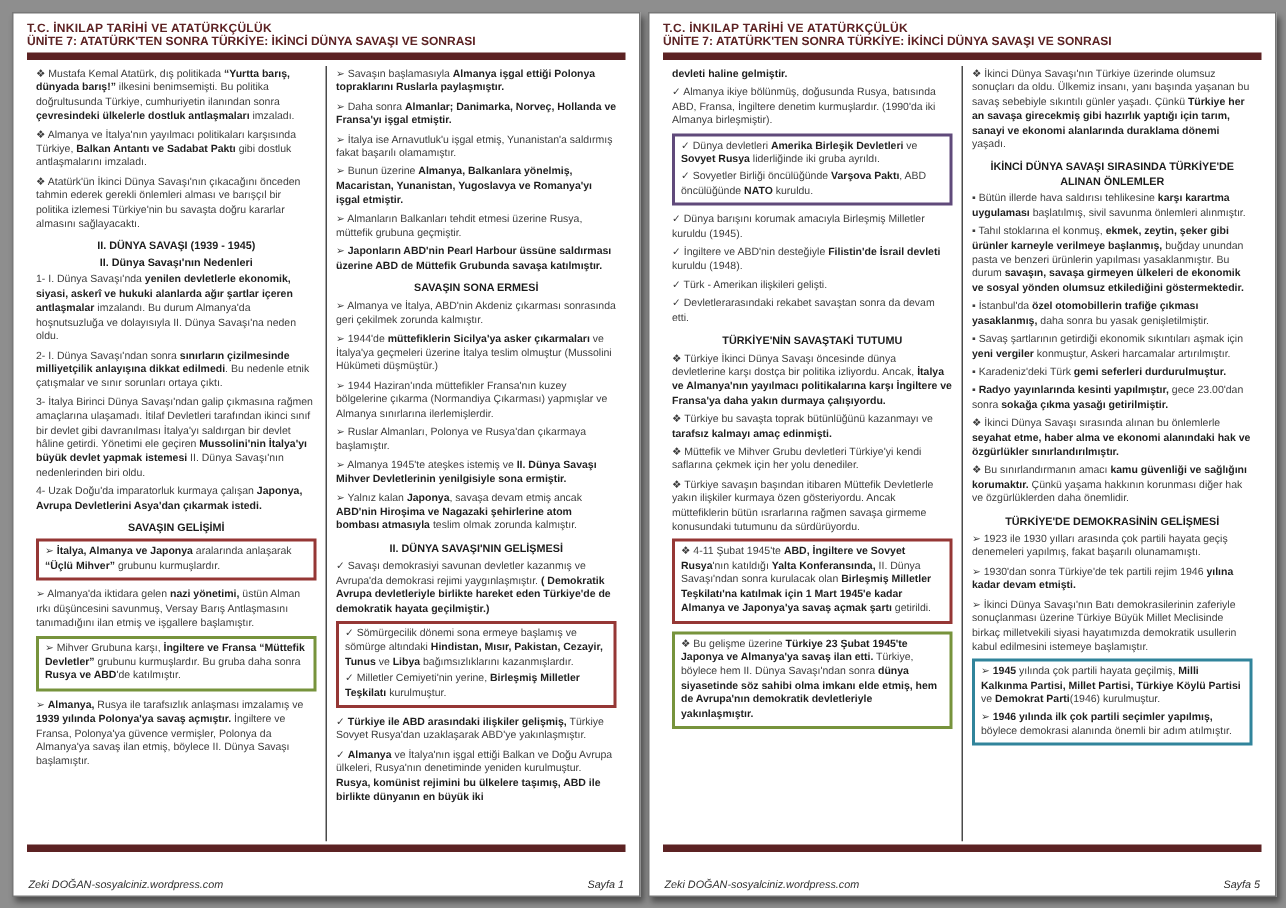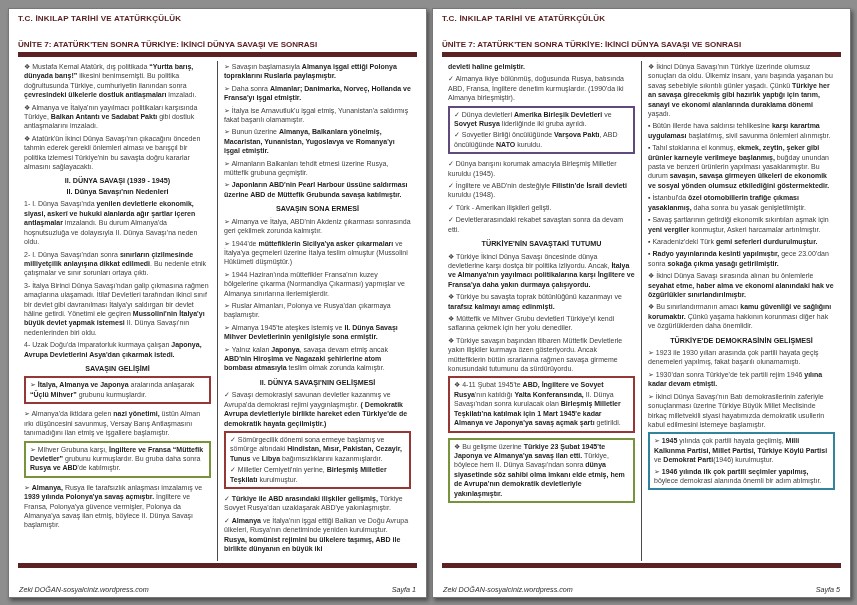--- a/index.html
+++ b/index.html
@@ -12,21 +12,21 @@
   .page{
     width:419px;height:590px;box-sizing:border-box;
     background:var(--page,#ffffff);
     border:1px solid #777;
     box-shadow:2px 3px 4px rgba(0,0,0,.45);
     padding:5px 9px 3px;
     display:flex;flex-direction:column;
   }
   .page-header{text-align:left;color:var(--accent,#5c2223);}
   .ht1{font-size:8px;font-weight:bold;letter-spacing:.2px;}
-  .ht2{font-size:8px;font-weight:bold;margin-top:17px;}
+  .ht2{font-size:8px;font-weight:bold;margin-top:0;}
   .hbar{height:5px;background:var(--accent,#5c2223);margin:3px 0 4px;}
   .fbar{height:5px;background:var(--accent,#5c2223);margin-top:2px;}
   .cols{flex:1;display:flex;overflow:hidden;}
   .col{flex:1;padding:1px 6px 0;overflow:hidden;}
   .col + .col{border-left:1px solid #4a4a4a;}
   .blk-p{font-size:7px;line-height:9.4px;color:#3d3d3d;margin:0 0 3px;}
   .blk-h{font-size:7.2px;line-height:9.5px;font-weight:bold;color:#1c1c1c;text-align:center;margin:5px 0 3px;}
   .blk-h + .blk-h{margin-top:-2px;}
   .b{font-weight:bold;color:#1f1f1f;}
   .box{margin:3px 0 5px;padding:2px 4px 1px;}
@@ -130,20 +130,21 @@
             <div class="blk-p"><span>❖  Türkiye savaşın başından itibaren Müttefik Devletlerle yakın ilişkiler kurmaya özen gösteriyordu. Ancak müttefiklerin bütün ısrarlarına rağmen savaşa girmeme konusundaki tutumunu da sürdürüyordu.</span></div>
             <div class="box box-red">
               <div class="blk-p"><span>❖  4-11 Şubat 1945'te </span><span class="b">ABD, İngiltere ve Sovyet Rusya</span><span>'nın katıldığı </span><span class="b">Yalta Konferansında,</span><span> II. Dünya Savaşı'ndan sonra kurulacak olan </span><span class="b">Birleşmiş Milletler Teşkilatı'na katılmak için 1 Mart 1945'e kadar Almanya ve Japonya'ya savaş açmak şartı</span><span> getirildi.</span></div>
             </div>
             <div class="box box-green">
               <div class="blk-p"><span>❖  Bu gelişme üzerine </span><span class="b">Türkiye 23 Şubat 1945'te Japonya ve Almanya'ya savaş ilan etti.</span><span> Türkiye, böylece hem II. Dünya Savaşı'ndan sonra </span><span class="b">dünya siyasetinde söz sahibi olma imkanı elde etmiş, hem de Avrupa'nın demokratik devletleriyle yakınlaşmıştır.</span></div>
             </div>
           </div>
       <div class="col">
             <div class="blk-p"><span>❖  İkinci Dünya Savaşı'nın Türkiye üzerinde olumsuz sonuçları da oldu. Ülkemiz insanı, yanı başında yaşanan bu savaş sebebiyle sıkıntılı günler yaşadı. Çünkü </span><span class="b">Türkiye her an savaşa girecekmiş gibi hazırlık yaptığı için tarım, sanayi ve ekonomi alanlarında duraklama dönemi</span><span> yaşadı.</span></div>
+            <div class="blk-h"><span>İKİNCİ DÜNYA SAVAŞI SIRASINDA TÜRKİYE'DE ALINAN ÖNLEMLER</span></div>
             <div class="blk-p"><span>▪  Bütün illerde hava saldırısı tehlikesine </span><span class="b">karşı karartma uygulaması</span><span> başlatılmış, sivil savunma önlemleri alınmıştır.</span></div>
             <div class="blk-p"><span>▪  Tahıl stoklarına el konmuş, </span><span class="b">ekmek, zeytin, şeker gibi ürünler karneyle verilmeye başlanmış,</span><span> buğday unundan pasta ve benzeri ürünlerin yapılması yasaklanmıştır. Bu durum </span><span class="b">savaşın, savaşa girmeyen ülkeleri de ekonomik ve sosyal yönden olumsuz etkilediğini göstermektedir.</span></div>
             <div class="blk-p"><span>▪  İstanbul'da </span><span class="b">özel otomobillerin trafiğe çıkması yasaklanmış,</span><span> daha sonra bu yasak genişletilmiştir.</span></div>
             <div class="blk-p"><span>▪  Savaş şartlarının getirdiği ekonomik sıkıntıları aşmak için </span><span class="b">yeni vergiler</span><span> konmuştur, Askeri harcamalar artırılmıştır.</span></div>
             <div class="blk-p"><span>▪  Karadeniz'deki Türk </span><span class="b">gemi seferleri durdurulmuştur.</span></div>
             <div class="blk-p"><span>▪  </span><span class="b">Radyo yayınlarında kesinti yapılmıştır,</span><span> gece 23.00'dan sonra </span><span class="b">sokağa çıkma yasağı getirilmiştir.</span></div>
             <div class="blk-p"><span>❖  İkinci Dünya Savaşı sırasında alınan bu önlemlerle </span><span class="b">seyahat etme, haber alma ve ekonomi alanındaki hak ve özgürlükler sınırlandırılmıştır.</span></div>
             <div class="blk-p"><span>❖  Bu sınırlandırmanın amacı </span><span class="b">kamu güvenliği ve sağlığını korumaktır.</span><span> Çünkü yaşama hakkının korunması diğer hak ve özgürlüklerden daha önemlidir.</span></div>
             <div class="blk-h"><span>TÜRKİYE'DE DEMOKRASİNİN GELİŞMESİ</span></div>
             <div class="blk-p"><span>➢  1923 ile 1930 yılları arasında çok partili hayata geçiş denemeleri yapılmış, fakat başarılı olunamamıştı.</span></div>

